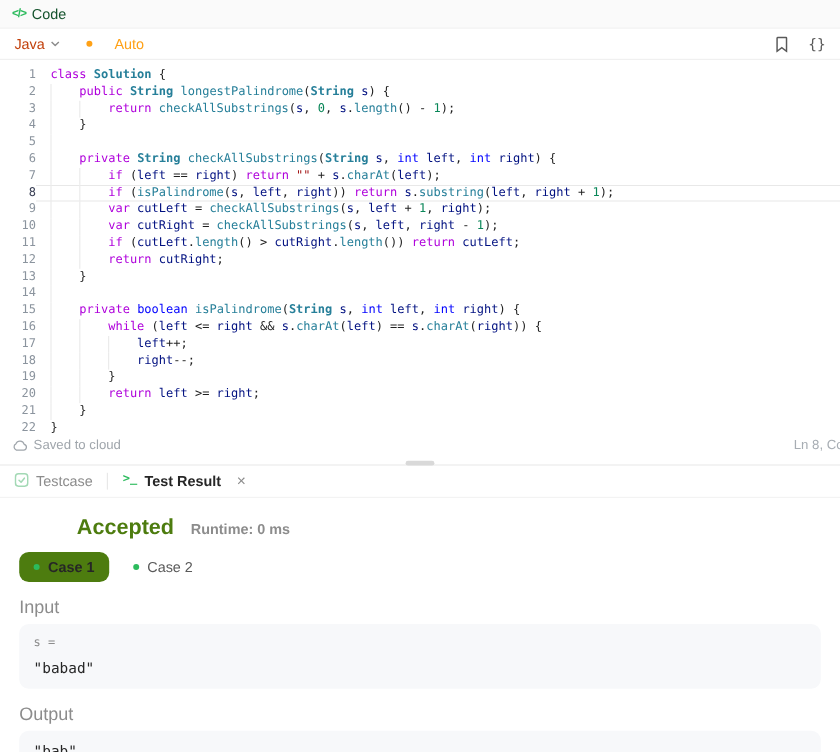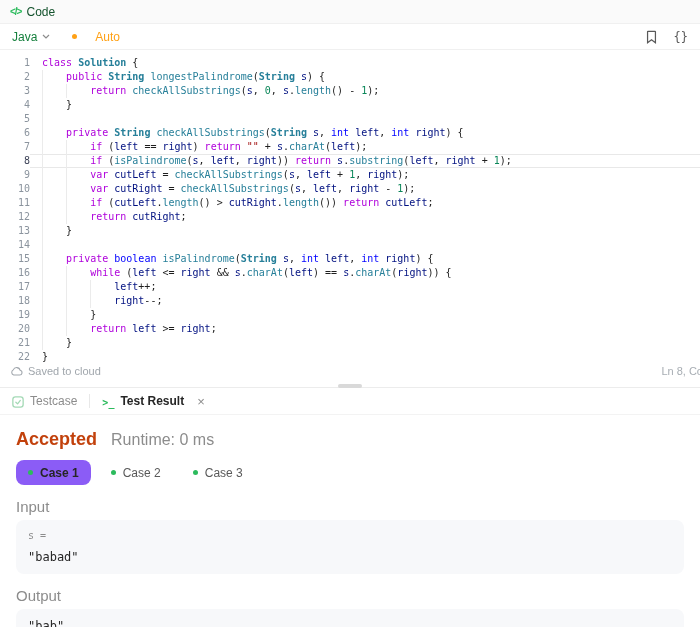--- a/index.html
+++ b/index.html
@@ -9,21 +9,21 @@
   .panel { width:700px; height:627px; background:#fff; display:flex; flex-direction:column; }
 
   
   .hdr { height:24px; background:#fafafa; border-bottom:1px solid #f0f0f0; display:flex; align-items:center; padding:0 10px; gap:5px; flex:none; }
   .code-glyph { color:#2cbb5d; font-weight:700; font-size:10px; letter-spacing:-1px; }
   .hdr-title { font-size:12px; font-weight:500; color:#14532d; }
 
   
   .tbar { height:26px; background:#fff; border-bottom:1px solid #f0f0f0; display:flex; align-items:center; padding:0 12px; flex:none; }
   .lang { display:flex; align-items:center; gap:5px; cursor:pointer; }
-  .lang-label { font-size:12px; color:#15803d; }
+  .lang-label { font-size:12px; color:#c2410c; }
   .auto { display:flex; align-items:center; gap:18px; margin-left:22px; cursor:pointer; }
   .auto-dot { width:5px; height:5px; border-radius:50%; background:#ffa116; }
   .auto-label { font-size:12px; color:#ffa116; }
   .tbar-right { margin-left:auto; display:flex; align-items:center; gap:16px; }
   .fmt { font-size:12px; color:#595959; font-family:"DejaVu Sans Mono", monospace; cursor:pointer; }
   .icon-btn { display:flex; align-items:center; cursor:pointer; }
 
   
   .editor { height:312px; background:#fff; padding-top:6px; overflow:hidden; flex:none; }
   .code-row { display:flex; height:14px; line-height:14px; font-family:"DejaVu Sans Mono", monospace; font-size:10px; white-space:pre; }
@@ -45,35 +45,35 @@
   .sbar { height:18px; display:flex; align-items:center; padding:0 0 0 10px; overflow:hidden; flex:none; }
   .saved { display:flex; align-items:center; gap:5px; font-size:11px; color:#a0a6ac; }
   .lncol { margin-left:auto; margin-right:-3px; font-size:11px; color:#a7adb3; white-space:nowrap; }
 
   
   .divider { height:8px; position:relative; border-bottom:1px solid #ececec; flex:none; }
   .pill { position:absolute; left:50%; top:4px; transform:translateX(-50%); width:24px; height:4px; border-radius:2px; background:#d9d9d9; cursor:row-resize; }
 
   
   .tabbar { height:27px; display:flex; align-items:center; padding:0 12px; border-bottom:1px solid #f3f3f3; flex:none; }
-  .tab { display:flex; align-items:flex-end; gap:6px; cursor:pointer; }
+  .tab { display:flex; align-items:flex-start; gap:6px; cursor:pointer; }
   .tab-testcase-label { font-size:12px; color:#8c8c8c; font-weight:500; }
   .tab-sep { width:1px; height:14px; background:#e8e8e8; margin:0 12px; }
   .term-glyph { font-family:"DejaVu Sans Mono", monospace; font-size:10px; font-weight:700; color:#2cbb5d; }
   .tab-result-label { font-size:12px; color:#262626; font-weight:700; }
   .close-x { margin-left:7px; color:#8c8c8c; font-size:13px; line-height:1; cursor:pointer; }
 
   .panel-body { padding:14px 16px 0; }
   .result-row { display:flex; align-items:baseline; gap:14px; }
-  .accepted { font-size:18px; font-weight:600; color:#c2410c; }
-  .runtime { font-size:16px; color:#8c8c8c; }
+  .accepted { font-size:18px; font-weight:600; color:#4d7c0f;margin-left:48px; }
+  .runtime { font-size:12px; color:#8c8c8c;font-weight:bold; }
 
   .cases { display:flex; align-items:center; gap:8px; margin-top:10px; }
   .chip { display:flex; align-items:center; gap:7px; height:25px; padding:0 12px; border-radius:8px; font-size:12px; color:#595959; cursor:pointer; }
-  .chip.active { background:#8b5cf6; color:#262626; font-weight:600; }
+  .chip.active { background:#4d7c0f; color:#262626; font-weight:600; }
   .chip-dot { width:5px; height:5px; border-radius:50%; background:#2cbb5d; }
 
   .field-label { margin-top:13px; font-size:15px; color:#8c8c8c; }
   .field-box { margin-top:5px; background:#f7f8fa; border-radius:8px; padding:10px 12px; font-family:"DejaVu Sans Mono", monospace; }
   .param { font-size:10px; color:#8c8c8c; line-height:12px; }
   .val { font-size:12px; color:#262626; line-height:14px; margin-top:8px; }
   .val-single { font-size:12px; color:#262626; line-height:14px; }
 </style>
 </head>
 <body>
@@ -173,24 +173,20 @@
 
     <div class="cases">
         <div class="chip active">
           <span class="chip-dot"></span>
           <span>Case 1</span>
         </div>
         <div class="chip">
           <span class="chip-dot"></span>
           <span>Case 2</span>
         </div>
-        <div class="chip">
-          <span class="chip-dot"></span>
-          <span>Case 3</span>
-        </div>
       </div>
 
     <div class="field-label">Input</div>
     <div class="field-box">
       <div class="param">s =</div>
       <div class="val">"babad"</div>
     </div>
 
     <div class="field-label">Output</div>
     <div class="field-box">

